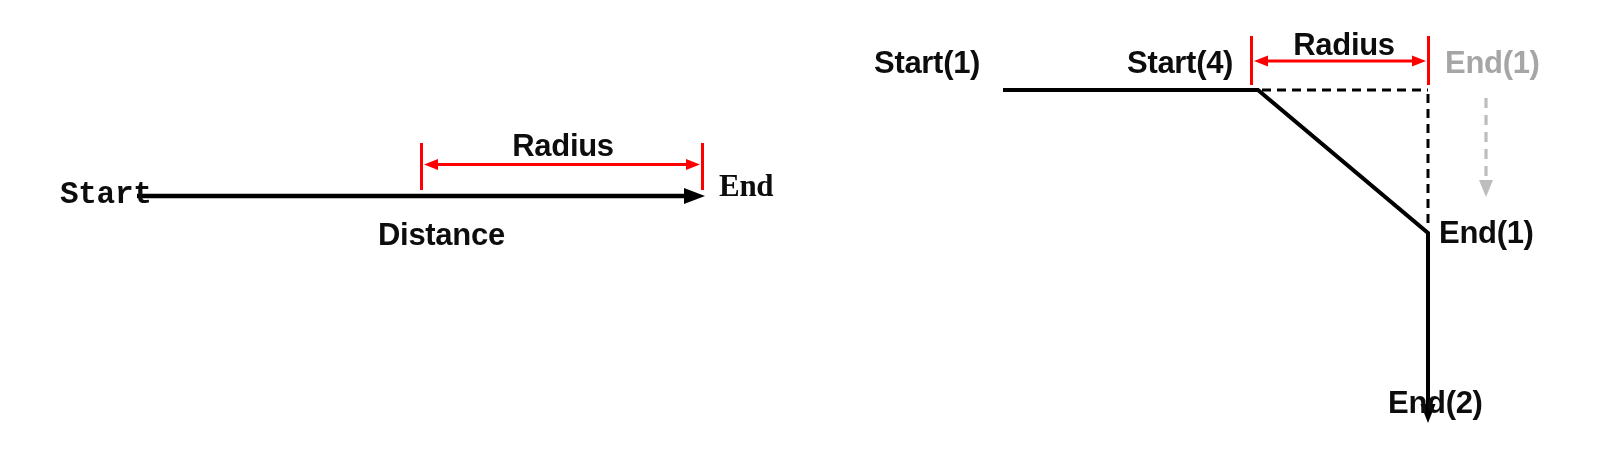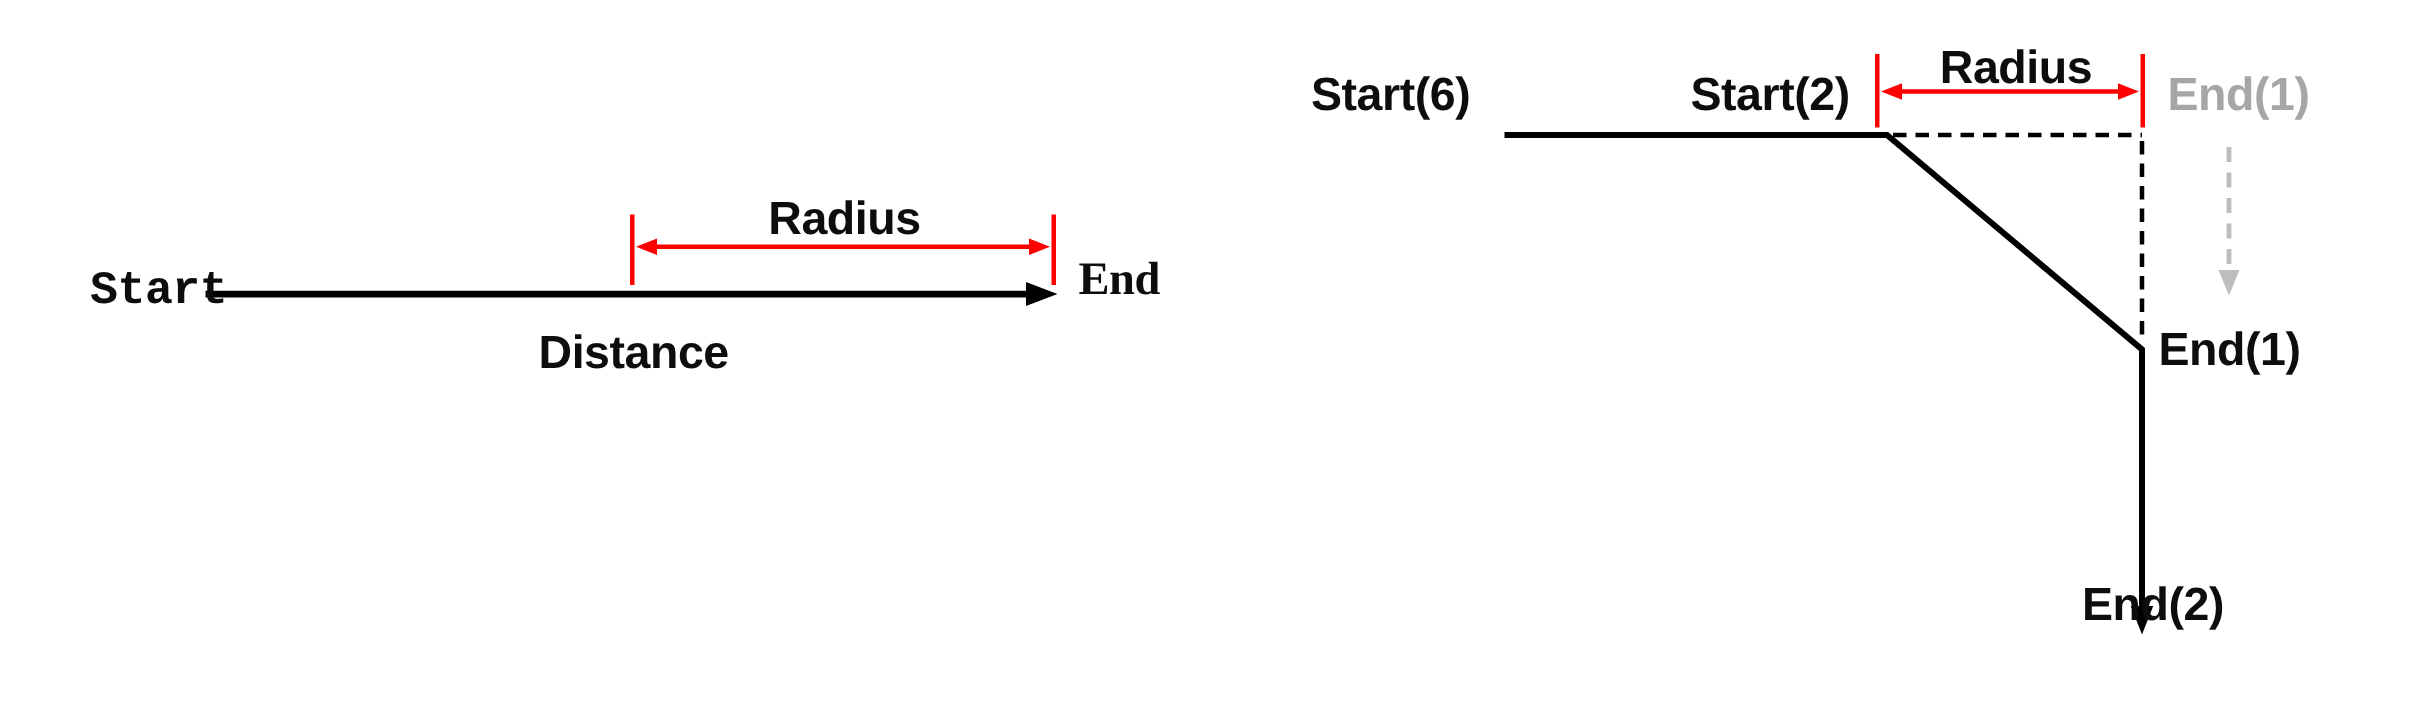--- a/index.html
+++ b/index.html
@@ -83,25 +83,25 @@
       <polygon class="f-ghost" points="1479,180 1493,180 1486,197"></polygon>
     </g>
   </svg>
 
   <span class="label" style="left:60px; top:179px;font-family:Liberation Mono, monospace;">Start</span>
 
   <span class="label" style="left:719px; top:170px;font-family:Liberation Serif, serif;">End</span>
 
   <span class="label" style="left:563px; top:130px; transform:translateX(-50%);">Radius</span>
 
-  <span class="label" style="left:359px; top:219px;">Distance</span>
+  <span class="label" style="left:378px; top:219px;">Distance</span>
 
-  <span class="label" style="left:874px; top:47px;">Start(6)</span>
+  <span class="label" style="left:874px; top:47px;">Start(1)</span>
 
-  <span class="label" style="left:1127px; top:47px;">Start(2)</span>
+  <span class="label" style="left:1127px; top:47px;">Start(4)</span>
 
   <span class="label" style="left:1344px; top:29px; transform:translateX(-50%);">Radius</span>
 
   <span class="label ghost" style="left:1445px; top:47px;">End(1)</span>
 
   <span class="label" style="left:1439px; top:217px;">End(1)</span>
 
   <span class="label" style="left:1388px; top:387px;">End(2)</span>
 
 </div>

